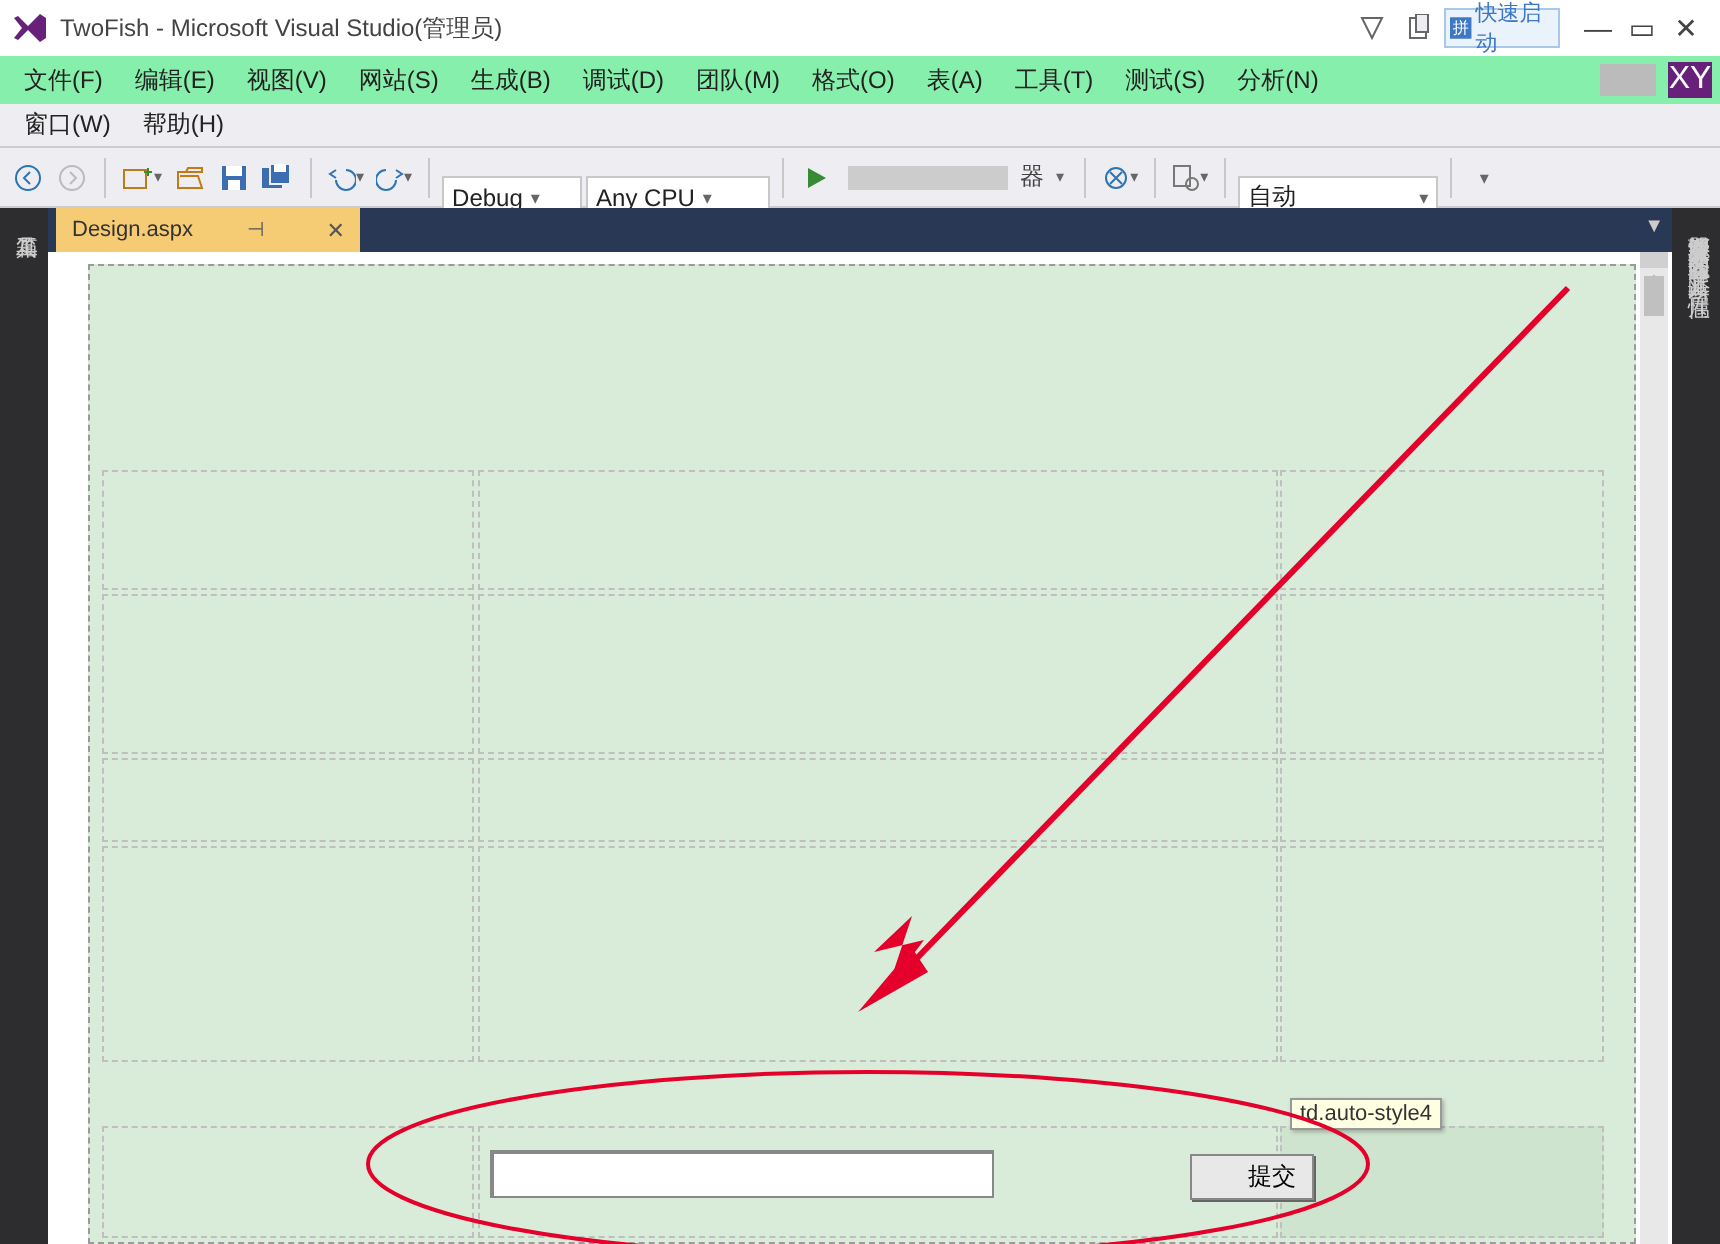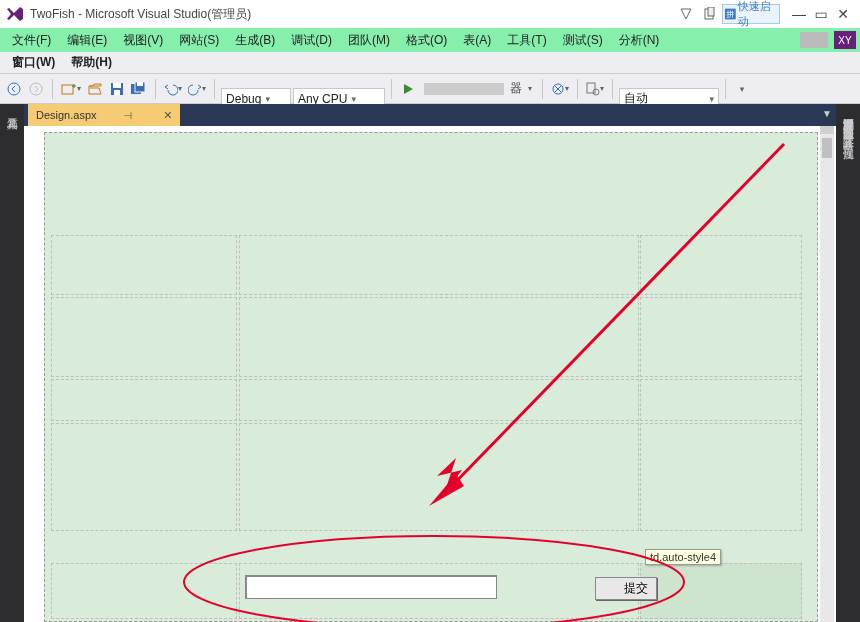--- a/index.html
+++ b/index.html
@@ -13,23 +13,23 @@
   .titlebar .tb-ico { width: 18px; height: 18px; margin: 0 3px; display: flex; align-items: center; justify-content: center; color: #555; }
   .quicklaunch { width: 130px; height: 20px; border: 1px solid #ccc; background: #fff; font-size: 11px; padding: 0 4px; color: #999; margin: 0 4px; }
   .ime-box { width: 58px; height: 20px; border: 1px solid #a9c8e8; background: #eaf3fb; color: #3c78c3; font-size: 11px; display: flex; align-items: center; padding: 0 2px; margin-right: 8px; }
   .winbtn { width: 22px; font-size: 14px; text-align: center; color: #444; }
 
   
   .menubar { height: 24px; background: #86efac; display: flex; align-items: center; padding: 0 4px; color: #222; }
   .menubar .mi { padding: 2px 8px; font-size: 12px; }
   .menubar .spacer { flex: 1; }
   .notif { width: 28px; height: 16px; background: #bbb; margin-right: 4px; }
-  .xy { width: 22px; height: 18px; background: #68217a; color: #fff; font-size: 10px; display: flex; align-items: center; justify-content: center; margin-left: 2px; }
+  .xy { width: 22px; height: 18px; background: #68217a; color: #fff; font-size: 16px; display: flex; align-items: center; justify-content: center; margin-left: 2px; }
   .menubar2 { height: 22px; background: #eeeef2; display: flex; align-items: center; padding: 0 4px; color: #222; border-bottom: 1px solid #ccc; }
-  .menubar2 .mi { padding: 2px 8px; font-size: 12px; font-weight: bold; }
+  .menubar2 .mi { padding: 2px 8px; font-size: 12px; }
 
   
   .toolbar { height: 30px; background: #eeeef2; display: flex; align-items: center; padding: 0 4px; gap: 2px; border-bottom: 1px solid #ccc; }
   .tsep { width: 1px; height: 20px; background: #c8c8c8; margin: 0 4px; }
   .tbtn { min-width: 20px; height: 22px; display: flex; align-items: center; justify-content: center; padding: 0 2px; color: #444; }
   .tbtn svg, .tb-ico svg { display: block; }
   .dd { display: flex; align-items: center; height: 22px; border: 1px solid #c8c8c8; background: #fff; padding: 0 4px; font-size: 12px; color: #222; margin-top: 20px; }
   .dd .caret { margin-left: 4px; font-size: 9px; color: #666; }
   .playbtn svg polygon { fill: #388a34; }
   .play-label { width: 80px; height: 12px; background: #ccc; margin: 0 4px; }

